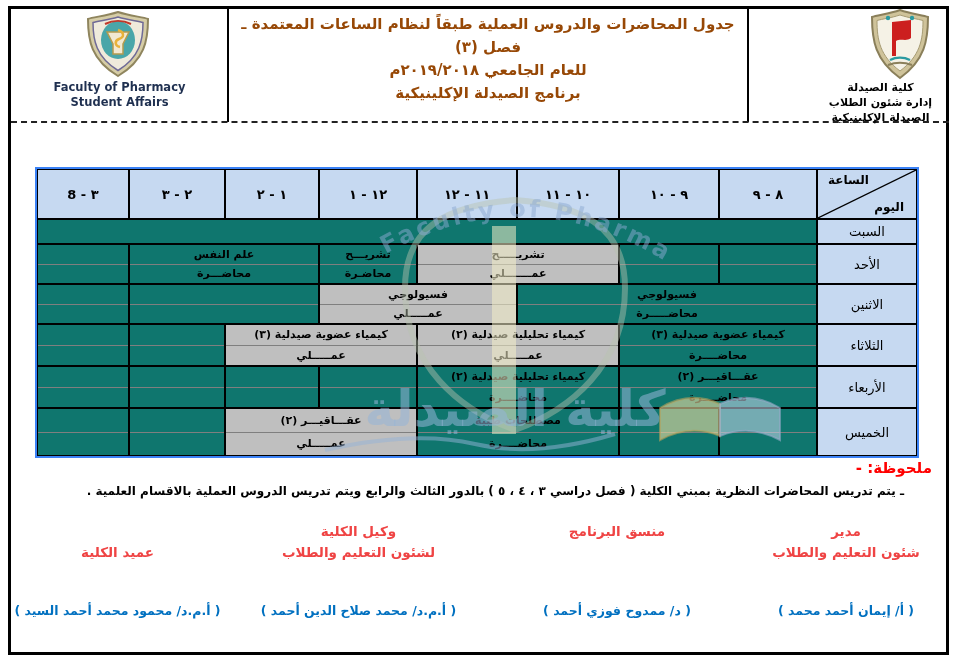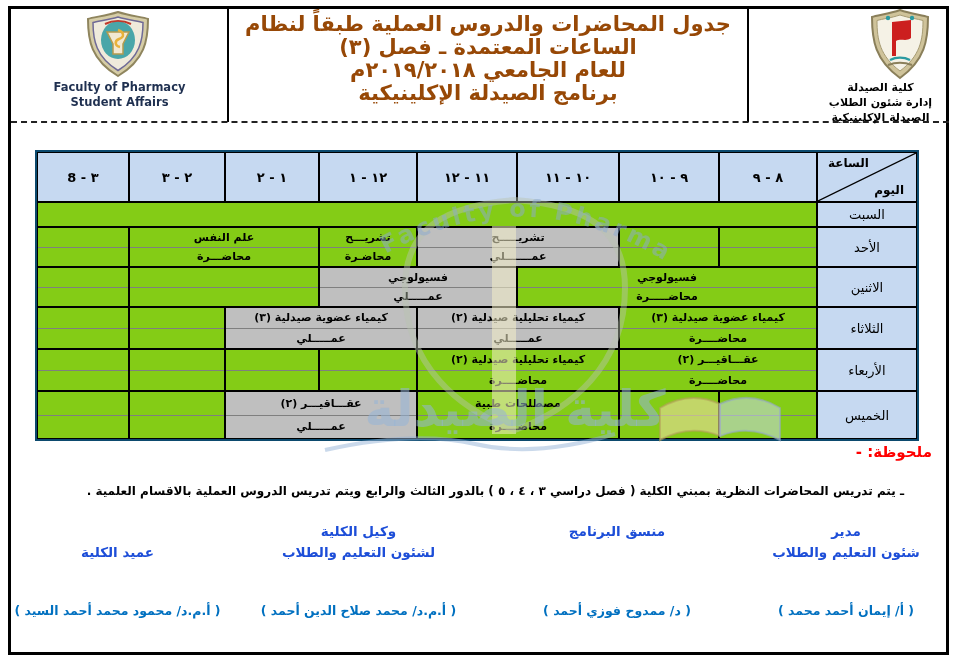--- a/index.html
+++ b/index.html
@@ -18,31 +18,31 @@
   .hdr-left-text{
     position:absolute;left:12px;top:80px;width:215px;text-align:center;
     color:#1f3050;font-weight:bold;font-size:11.5px;line-height:14.5px;
   }
   .hdr-right-text{
     position:absolute;left:808px;top:80px;width:145px;text-align:center;
     color:#000;font-weight:bold;font-size:11px;line-height:15px;direction:rtl;
   }
   .hdr-title{
     position:absolute;left:230px;top:13px;width:516px;text-align:center;direction:rtl;
-    color:#974806;font-weight:bold;font-size:21px;line-height:23px;
+    color:#974806;font-weight:bold;font-size:15px;line-height:23px;
   }
   
   .tt-grid{
-    position:absolute;left:35px;top:150px;
+    position:absolute;left:35px;top:167px;
     display:grid;direction:rtl;
     grid-template-columns:100px 98px 100px 102px 100px 98px 94px 96px 92px;
     grid-template-rows:50px 25px 40px 40px 42px 42px 48px;
-    border:2px solid #0c4a6e;background:#fff;
-  }
-  .tcell{border:1px solid #000;box-sizing:border-box;position:relative;background:#84cc16;}
+    border:2px solid #3b82f6;background:#fff;
+  }
+  .tcell{border:1px solid #000;box-sizing:border-box;position:relative;background:#0f766e;}
   .tcell.head{background:#c6d9f1;display:flex;align-items:center;justify-content:center;
     font-weight:bold;font-size:13px;}
   .tcell.dayname{background:#c6d9f1;display:flex;align-items:center;justify-content:center;
     font-weight:normal;font-size:13px;}
   .tcell.corner{background:#c6d9f1;}
   .tcell.corner svg{position:absolute;left:0;top:0;width:100%;height:100%;}
   .c-hour{position:absolute;top:3px;left:10px;font-weight:bold;font-size:12px;}
   .c-day{position:absolute;bottom:4px;right:12px;font-weight:bold;font-size:12px;}
   .tcell.body{display:flex;flex-direction:column;}
   .tcell.gray{background:#bfbfbf;}
@@ -50,33 +50,33 @@
     flex:1;display:flex;align-items:center;justify-content:center;
     font-weight:bold;font-size:11px;line-height:1;direction:rtl;
   }
   .tcell .typ{border-top:1px solid #7f7f7f;}
   .tcell .single{flex:1;}
   
   .wm{position:absolute;pointer-events:none;}
   .wm-stripe{left:492px;top:226px;width:24px;height:208px;background:rgba(244,238,200,0.55);}
   
   .note-label{
-    position:absolute;top:443px;right:28px;direction:rtl;
+    position:absolute;top:459px;right:28px;direction:rtl;
     color:#ff0000;font-weight:bold;font-size:15px;
   }
   .note-text{
     position:absolute;top:484px;right:56px;direction:rtl;white-space:nowrap;
     color:#000;font-weight:bold;font-size:12px;
   }
   .sigs{
     position:absolute;left:10px;top:521px;width:940px;
     display:flex;direction:rtl;
   }
   .sig-col{text-align:center;}
-  .sig-title{color:#1d4ed8;font-weight:bold;font-size:13.5px;line-height:21px;min-height:42px;direction:rtl;}
+  .sig-title{color:#ef4444;font-weight:bold;font-size:13.5px;line-height:21px;min-height:42px;direction:rtl;}
   .sig-name{color:#0070c0;font-weight:bold;font-size:12.5px;margin-top:40px;direction:rtl;}
 </style>
 </head>
 <body>
 
 <div class="page-frame"></div>
 
 <div class="hdr-divider" style="left:227px;"></div>
 <div class="hdr-divider" style="left:747px;"></div>
 <div class="hdr-dash"></div>

